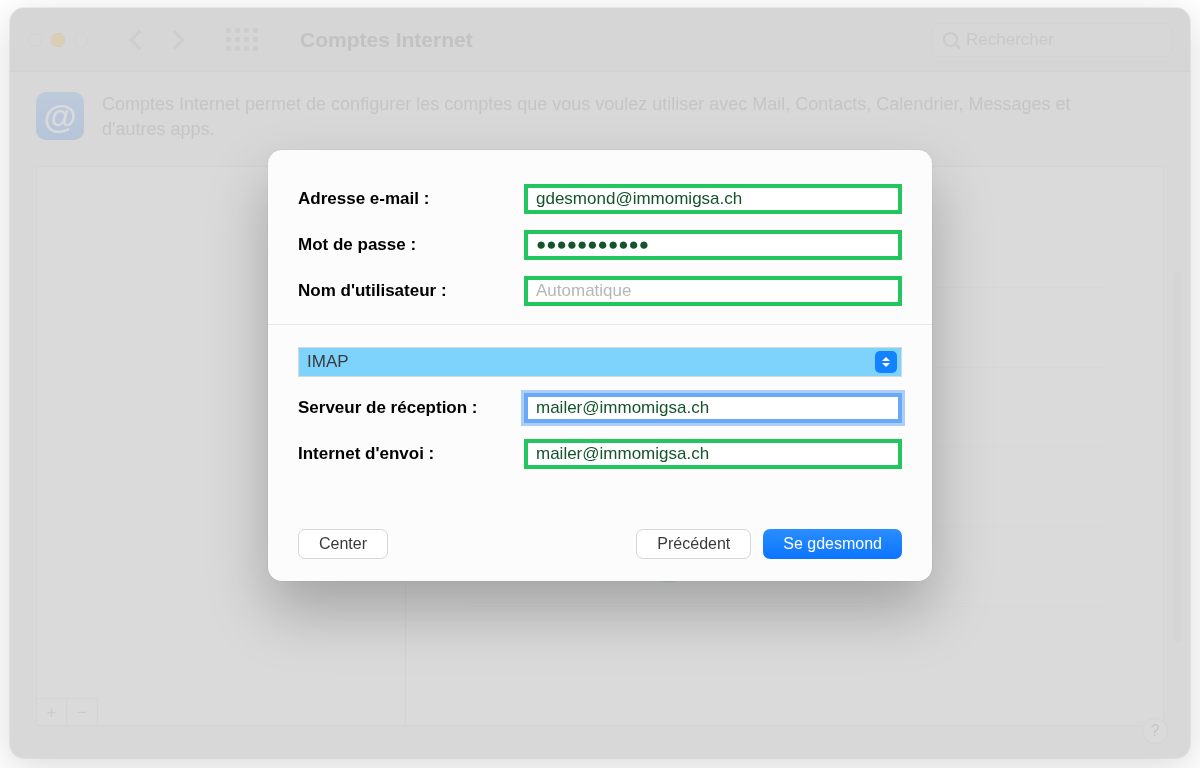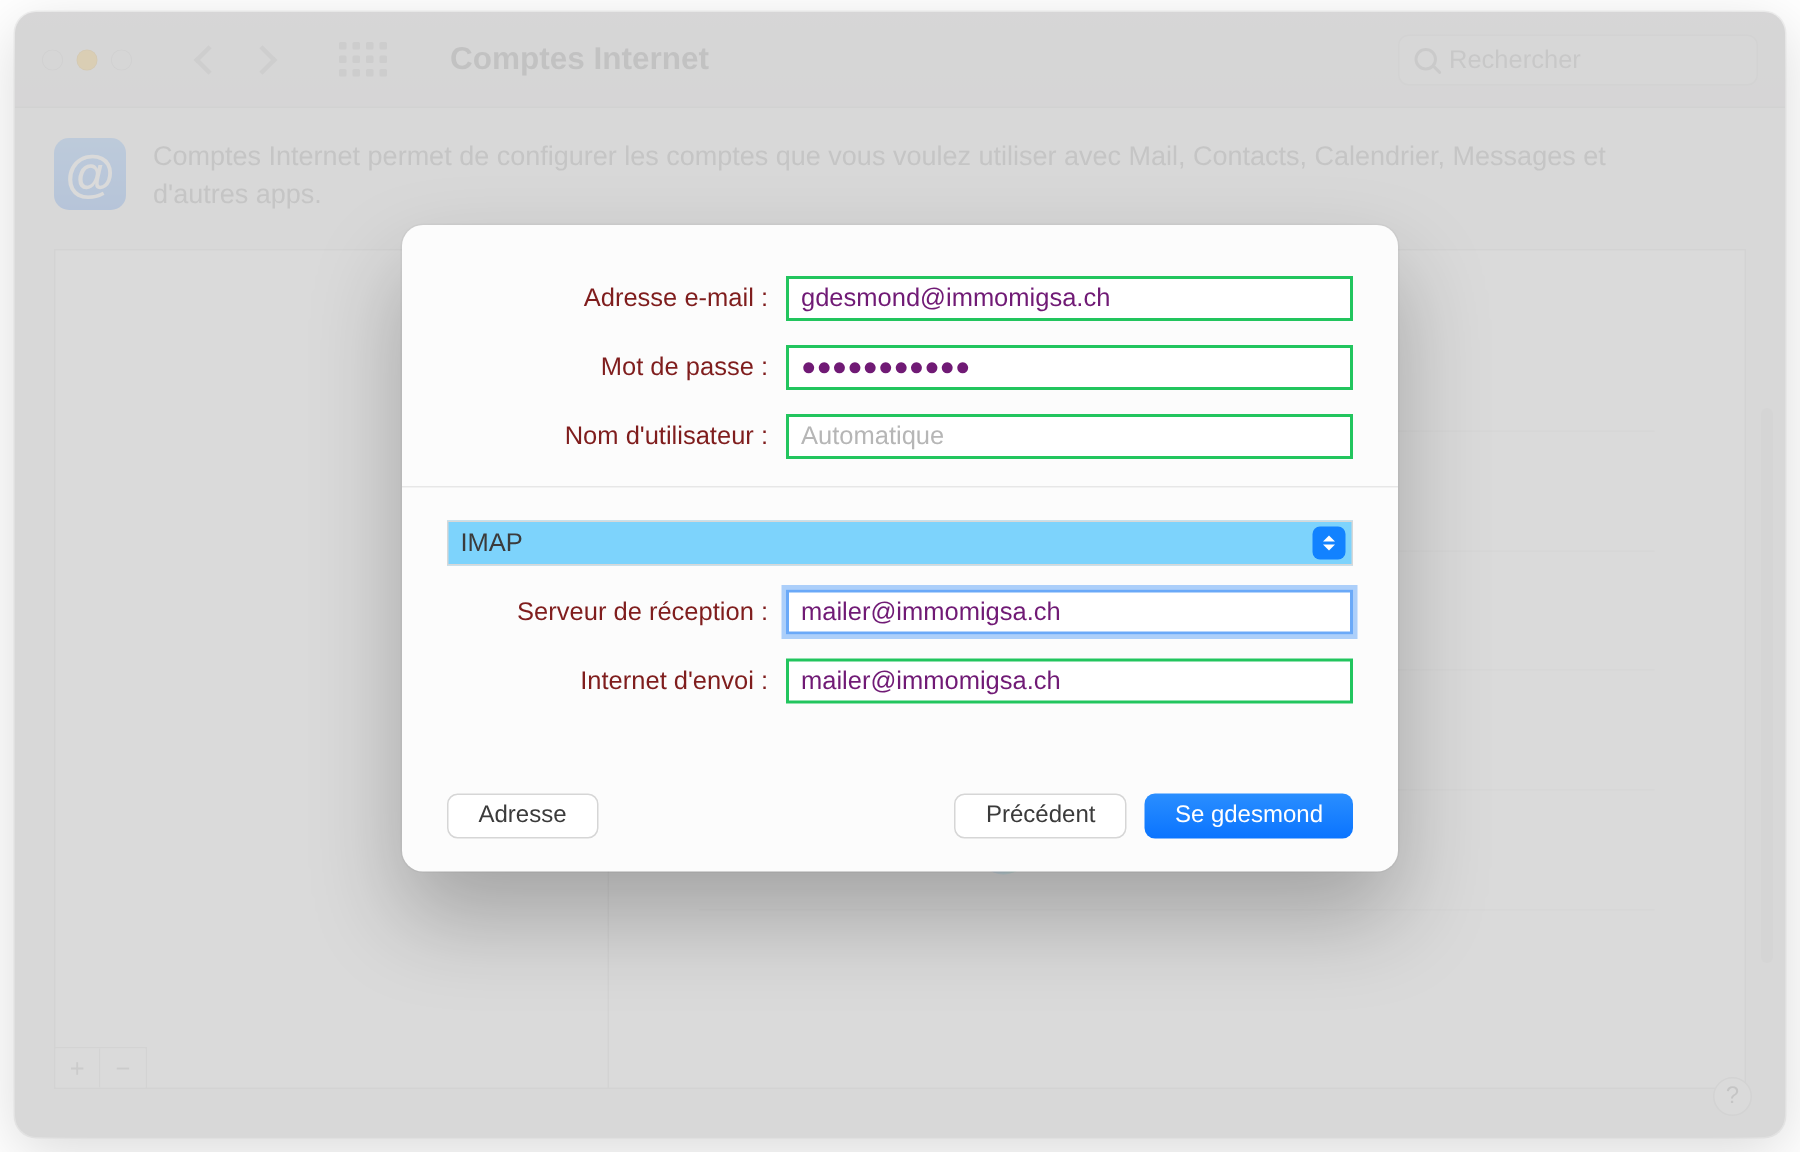--- a/index.html
+++ b/index.html
@@ -166,33 +166,34 @@
     width: 664px;
     background: var(--sheet-white);
     border-radius: 14px;
     box-shadow: 0 30px 60px rgba(0,0,0,0.25), 0 0 0 1px rgba(0,0,0,0.03);
     padding: 26px 30px 22px 30px;
   }
   .form { display:flex; flex-direction:column; }
   .row { display:flex; align-items:center; height:46px; }
   .lab {
     width: 226px;
-    text-align:right;
+    text-align:left;
     padding-right: 12px;
     font-size:17px;
-    color:#7f1d1d;
+    color:#000000;
+    font-weight:bold;
   }
   .field { flex:1; }
   .inp {
     width:100%; height:30px;
-    border:2px solid #22c55e;
+    border:4px solid #22c55e;
     border-radius:0;
     padding: 0 8px;
     font-size:17px;
-    color:#701a75;
+    color:#14532d;
     background:#fff;
   }
   .inp::placeholder{ color:#b6b6b6; }
   .inp.focused {
     outline: none;
     border-color: var(--input-focus);
     box-shadow: 0 0 0 3px rgba(106,169,248,0.55);
   }
   .hr {
     border: none;
@@ -364,21 +365,21 @@
       </div>
 
       <div class="row">
         <div class="lab">Internet d'envoi :</div>
         <div class="field">
           <input class="inp" value="mailer@immomigsa.ch" style="">
         </div>
       </div>
 
       <div class="btnbar">
-        <button class="btn">Adresse</button>
+        <button class="btn">Center</button>
         <div class="spacer"></div>
         <button class="btn" style="margin-right:12px">Précédent</button>
         <button class="btn primary">Se gdesmond</button>
       </div>
 
     </div>
   </div>
 
 </div>
 

